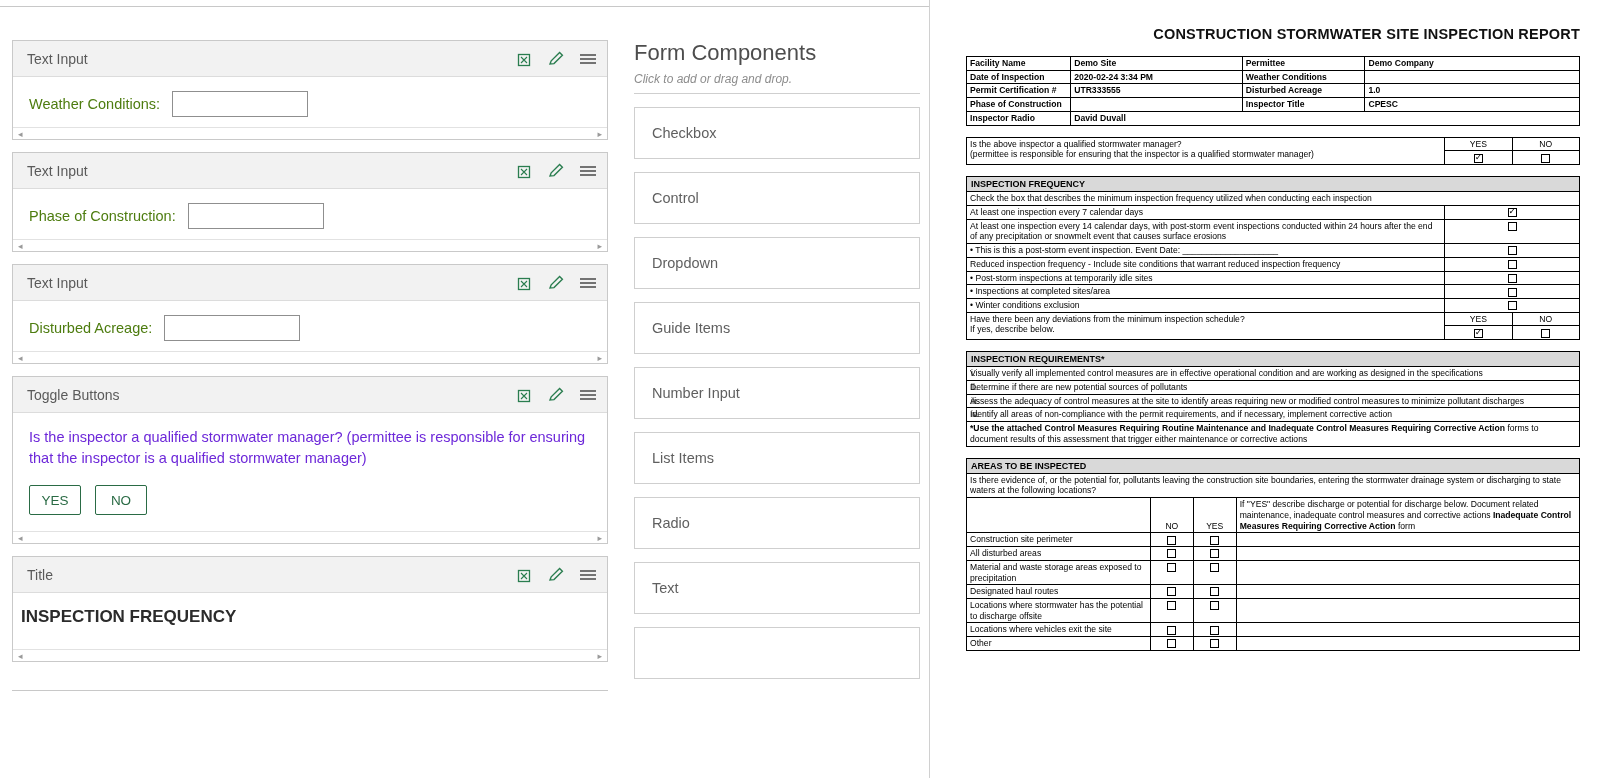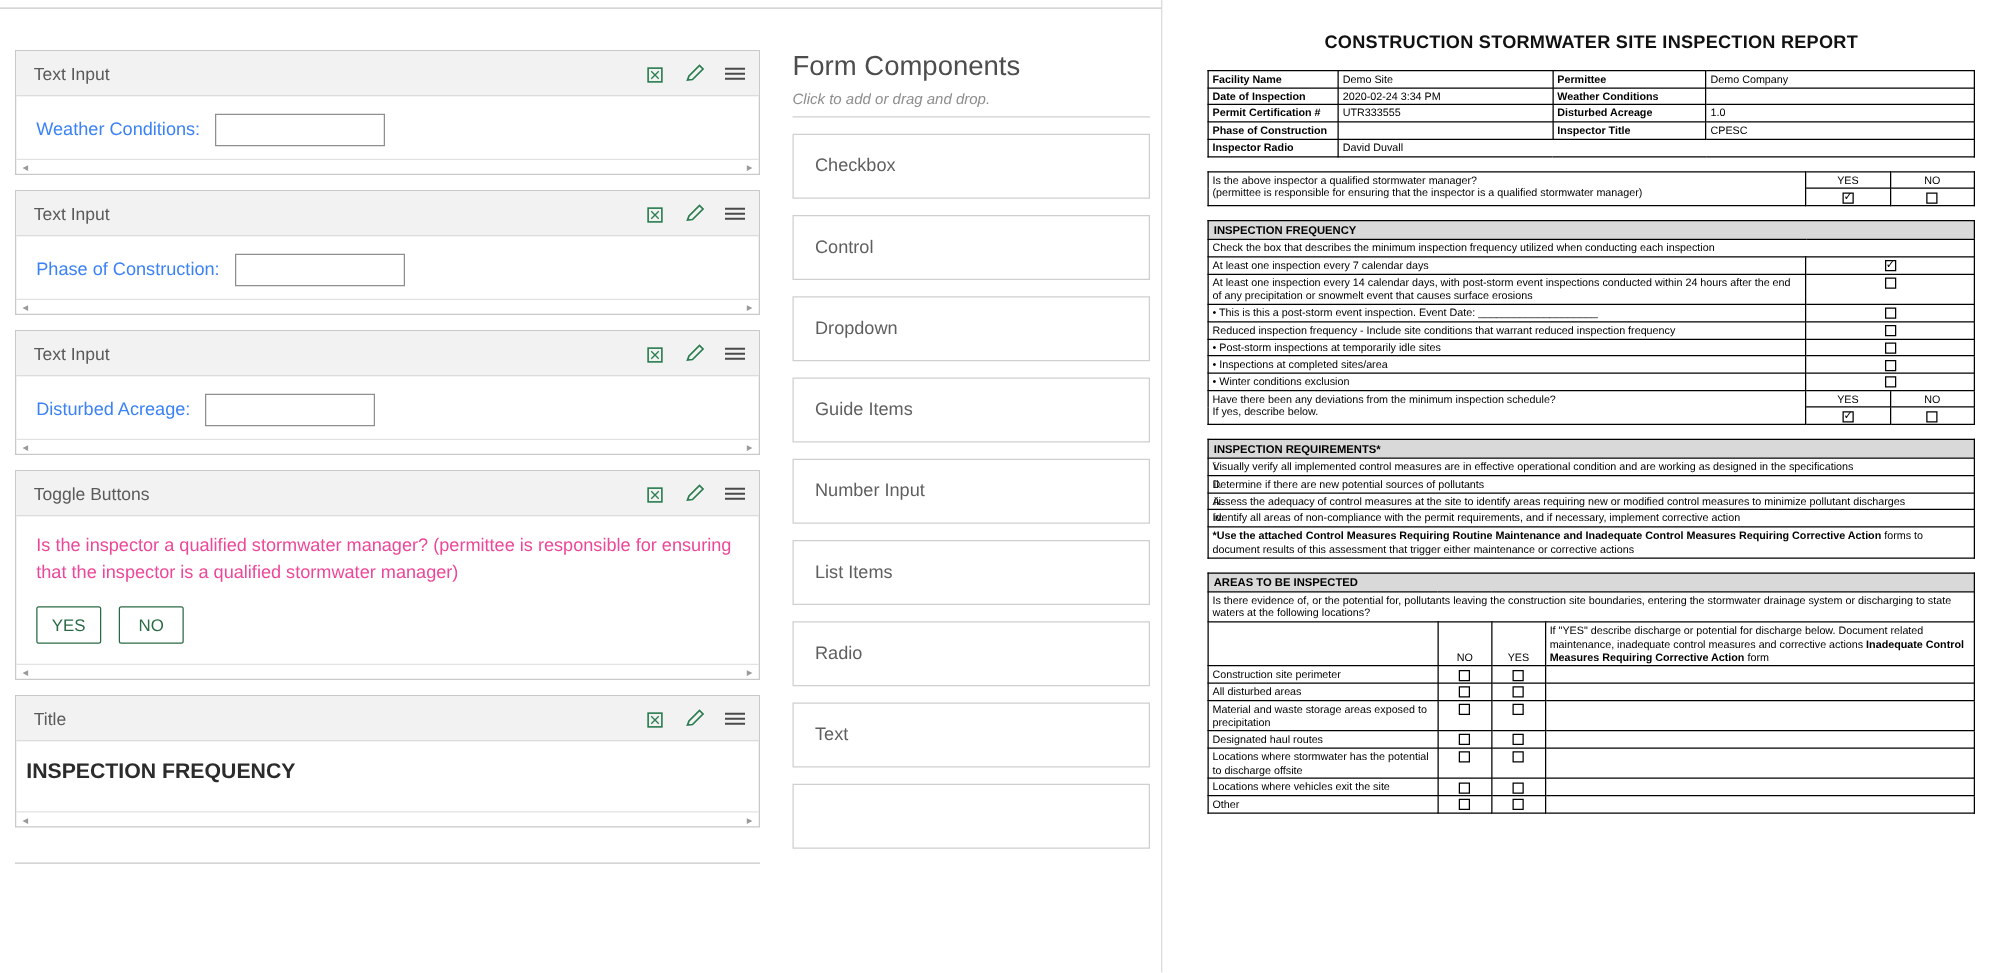--- a/index.html
+++ b/index.html
@@ -44,31 +44,31 @@
     font-size: 14px; color: #5a5a5a; flex: 1;
   }
   .card-actions { display: flex; align-items: center; gap: 14px; }
   .icon-btn {
     width: 18px; height: 18px; display: inline-flex;
     align-items: center; justify-content: center; cursor: pointer;
   }
   .icon-btn svg { display: block; }
   .card-body { padding: 14px 16px 10px 16px; }
   .field-row { display: flex; align-items: center; gap: 12px; }
-  .field-label { font-size: 14.5px; color: #3b82f6; }
+  .field-label { font-size: 14.5px; color: #4d7c0f; }
   .field-input {
     height: 26px; width: 136px; border: 1px solid #8f8f8f; background: #fff;
   }
   .scroll-strip {
     height: 12px; border-top: 1px solid #e2e2e2;
     display: flex; justify-content: space-between; align-items: center;
     padding: 0 5px; color: #9a9a9a; font-size: 9px;
   }
   .toggle-q {
-    font-size: 14.5px; color: #ec4899; line-height: 1.45; margin-bottom: 16px;
+    font-size: 14.5px; color: #6d28d9; line-height: 1.45; margin-bottom: 16px;
   }
   .toggle-row { display: flex; gap: 14px; margin-bottom: 6px; }
   .toggle-btn {
     min-width: 52px; height: 30px; border: 1px solid #2a6b45;
     color: #2a6b45; background: #fff; font-size: 13.5px;
     display: flex; align-items: center; justify-content: center;
     cursor: pointer; border-radius: 2px;
   }
   .title-card-text {
     font-size: 17px; font-weight: bold; color: #2b2b2b; padding: 14px 4px 22px 8px;
@@ -96,33 +96,33 @@
   
   .preview {
     width: 668px; height: 778px; background: #fff; position: relative;
     overflow: hidden;
   }
   .doc {
     position: absolute; left: 36px; top: 26px; width: 614px;
     font-family: "Liberation Sans", sans-serif;
   }
   .doc-title {
-    text-align: center; font-size: 14.5px; font-weight: bold; color: #111;
+    text-align: right; font-size: 14.5px; font-weight: bold; color: #111;
     letter-spacing: .2px; margin-bottom: 14px;
   }
   table.doc-tbl {
     width: 100%; border-collapse: collapse; table-layout: fixed;
     margin-bottom: 11px;
   }
   table.doc-tbl td, table.doc-tbl th {
     border: 1px solid #000; font-size: 8.6px; color: #000;
     padding: 1px 3px; vertical-align: top; line-height: 1.25;
   }
   td.lbl { font-weight: bold; }
-  td.val { font-weight: normal; }
+  td.val { font-weight: bold; }
   .sec-head {
     background: #d9d9d9; font-weight: bold; font-size: 9px; padding: 2px 4px;
     border: 1px solid #000; border-bottom: none;
   }
   .cbx {
     display: inline-block; width: 9px; height: 9px;
     border: 1px solid #000; background: #fff; vertical-align: middle;
     position: relative;
   }
   .cbx.checked::after {

